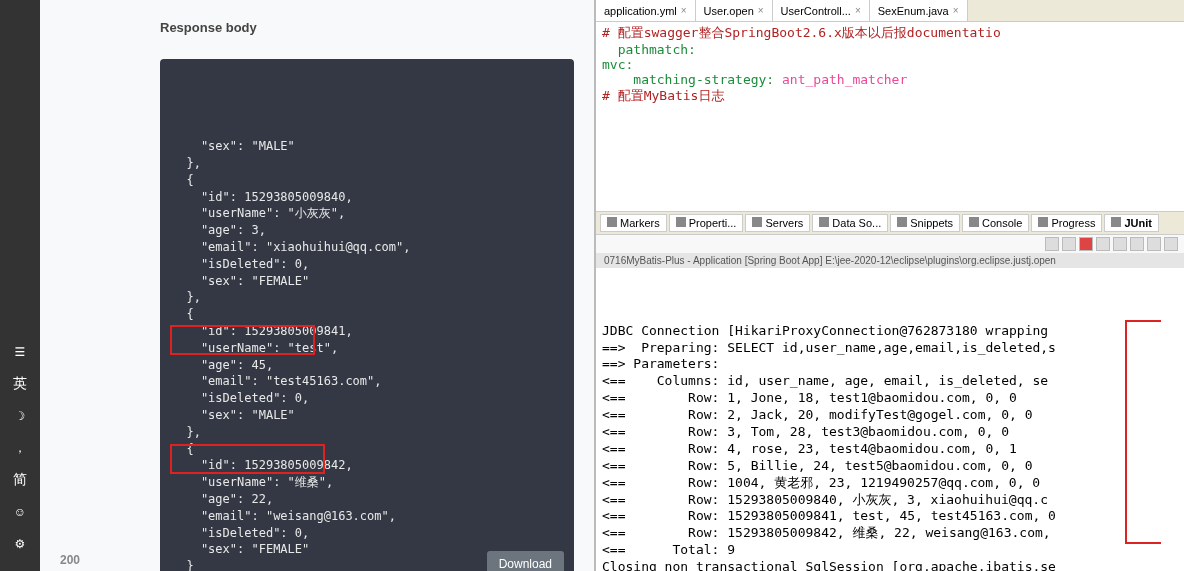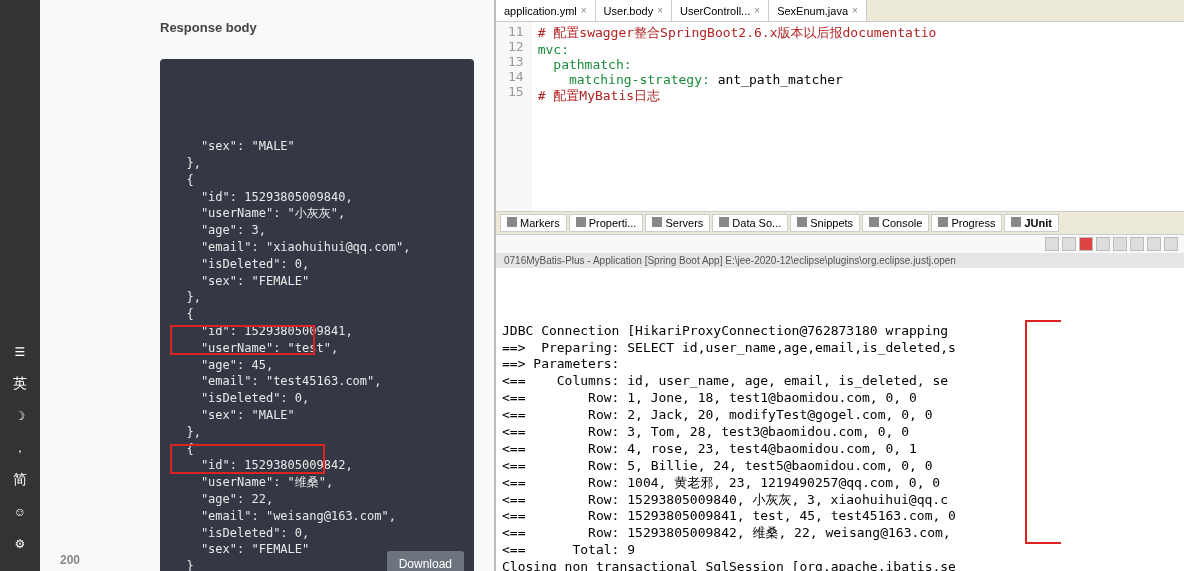--- a/index.html
+++ b/index.html
@@ -10,32 +10,32 @@
     
     .swagger-panel { flex: 1; min-width: 0; background: #f8f9fa; padding: 10px 20px; overflow: auto; }
     .status-code { color: #888; font-weight: bold; margin-bottom: 20px; display: inline-block; width: 80px; }
     .section-label { font-size: 13px; font-weight: bold; color: #444; margin: 10px 0 24px; }
     .code-block { background: #333844; color: #e8e8e8; font-family: Consolas, monospace; font-size: 12px; padding: 12px; border-radius: 4px; position: relative; white-space: pre; line-height: 1.4; overflow: auto; }
     .download-btn { position: absolute; right: 10px; bottom: 10px; background: #6c757d; color: #fff; border: none; padding: 6px 12px; border-radius: 3px; font-size: 12px; cursor: pointer; }
     .hl-box { border: 2px solid #d22; position: absolute; }
     .hl1 { left: 10px; top: 266px; width: 145px; height: 30px; }
     .hl2 { left: 10px; top: 385px; width: 155px; height: 30px; }
     
-    .ide-panel { width: 690px; background: #fff; display: flex; flex-direction: column; border-left: 2px solid #bbb; }
+    .ide-panel { width: 590px; background: #fff; display: flex; flex-direction: column; border-left: 2px solid #bbb; }
     .editor-tabs { display: flex; background: #ece9d8; border-bottom: 1px solid #ccc; height: 22px; font-size: 11px; }
     .editor-tab { padding: 3px 8px; display: flex; align-items: center; gap: 4px; border-right: 1px solid #ccc; background: #fff; cursor: pointer; }
     .editor-tab.active { background: #fff; }
     .tab-x { color: #888; font-size: 10px; }
     .editor-area { flex: 1; overflow: auto; font-family: Consolas, monospace; font-size: 13px; display: flex; }
     .gutter { background: #f8f8f8; color: #999; padding: 2px 8px 2px 12px; text-align: right; }
     .code-lines { padding: 2px 6px; }
     .code-lines div { white-space: pre; }
     .c-comment { color: #b22222; }
     .c-key { color: #1a8c3a; }
-    .c-val { color: #000000; }
+    .c-val { color: #ec4899; }
     
     .views-tabs { display: flex; background: #ece9d8; border-bottom: 1px solid #ccc; font-size: 11px; padding: 2px 4px; gap: 2px; flex-wrap: wrap; }
     .view-tab { padding: 2px 6px; background: #fff; border: 1px solid #ccc; cursor: pointer; display: flex; gap: 3px; }
     .view-icon { width: 10px; height: 10px; background: #888; display: inline-block; }
     .view-toolbar { display: flex; justify-content: flex-end; padding: 2px 6px; gap: 3px; background: #f8f8f8; }
     .vt-btn { width: 14px; height: 14px; background: #ddd; border: 1px solid #bbb; cursor: pointer; }
     
     .console-area { height: 360px; display: flex; flex-direction: column; border-top: 1px solid #ccc; }
     .console-header { font-size: 10px; color: #555; padding: 2px 8px; background: #e5e5e5; white-space: nowrap; overflow: hidden; }
     .console-out { flex: 1; font-family: Consolas, monospace; font-size: 13px; padding: 4px 6px; overflow: auto; white-space: pre; line-height: 1.3; position: relative; }
@@ -75,44 +75,37 @@
   </div>
 </div>
 
 <div class="ide-panel">
   <div class="editor-tabs" id="ed-tabs">
       <div class="editor-tab active">
         <span>application.yml</span>
         <span class="tab-x">×</span>
       </div>
       <div class="editor-tab">
-        <span>User.body</span>
+        <span>User.open</span>
         <span class="tab-x">×</span>
       </div>
       <div class="editor-tab">
         <span>UserControll...</span>
         <span class="tab-x">×</span>
       </div>
       <div class="editor-tab">
         <span>SexEnum.java</span>
         <span class="tab-x">×</span>
       </div>
     </div>
   <div class="editor-area">
-    <div class="gutter" id="gutter">
-        <div>11</div>
-        <div>12</div>
-        <div>13</div>
-        <div>14</div>
-        <div>15</div>
-      </div>
     <div class="code-lines" id="codelines">
         <div><span class="c-comment"># 配置swagger整合SpringBoot2.6.x版本以后报documentatio</span></div>
+        <div><span class="c-key">  pathmatch:</span></div>
         <div><span class="c-key">mvc:</span></div>
-        <div><span class="c-key">  pathmatch:</span></div>
         <div><span class="c-key">    matching-strategy:</span><span class="c-val"> ant_path_matcher</span></div>
         <div><span class="c-comment"># 配置MyBatis日志</span></div>
       </div>
   </div>
   <div class="console-area">
     <div class="views-tabs" id="views">
         <div class="view-tab"><span class="view-icon"></span>Markers</div>
         <div class="view-tab"><span class="view-icon"></span>Properti...</div>
         <div class="view-tab"><span class="view-icon"></span>Servers</div>
         <div class="view-tab"><span class="view-icon"></span>Data So...</div>

